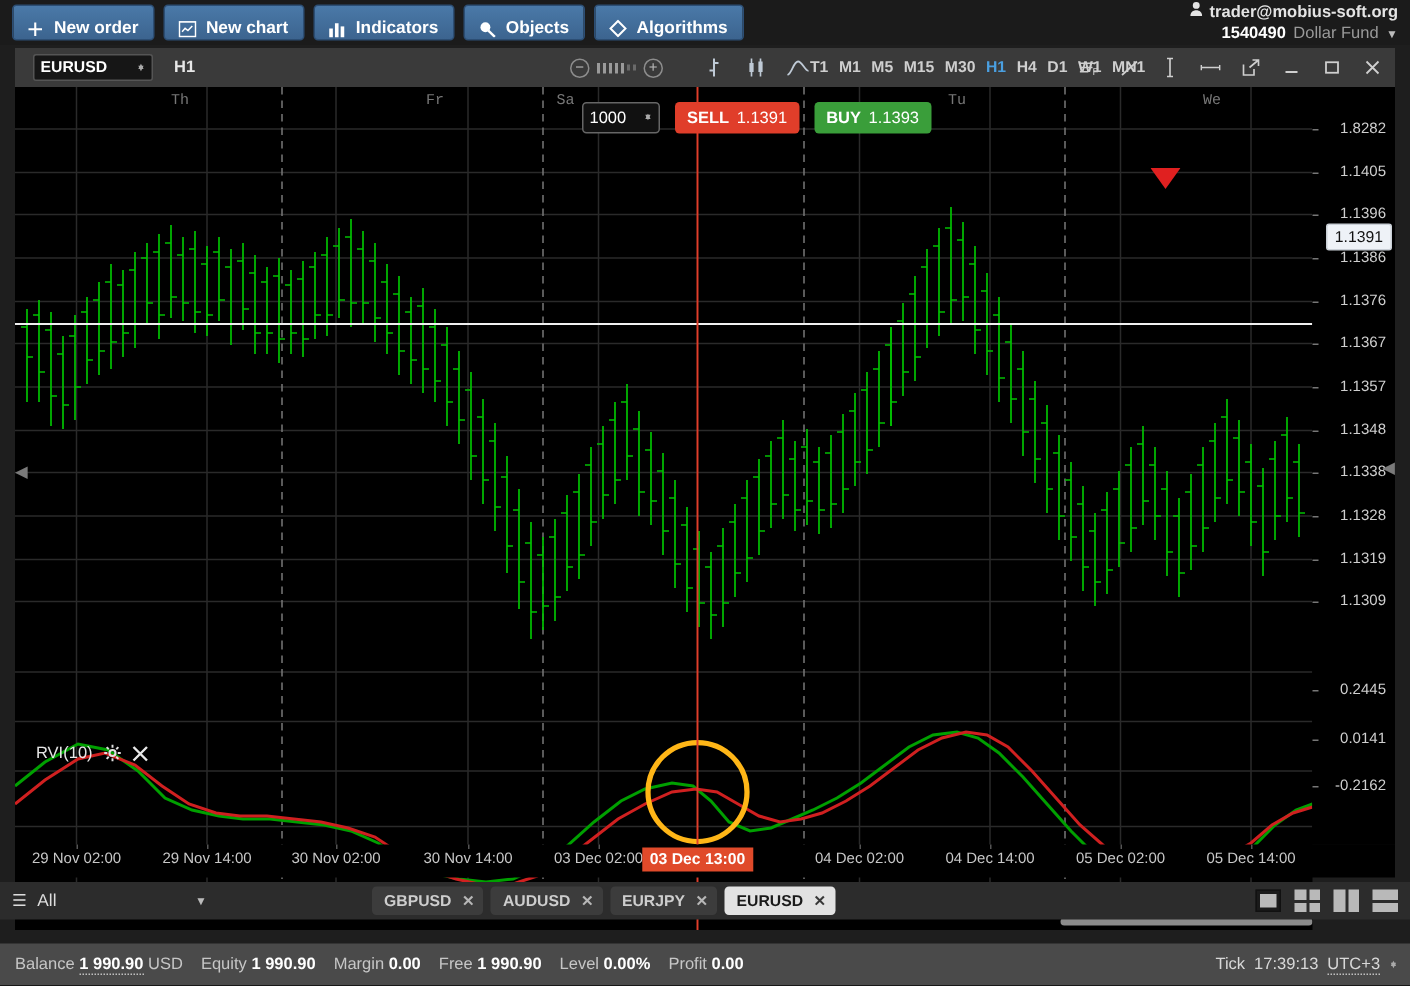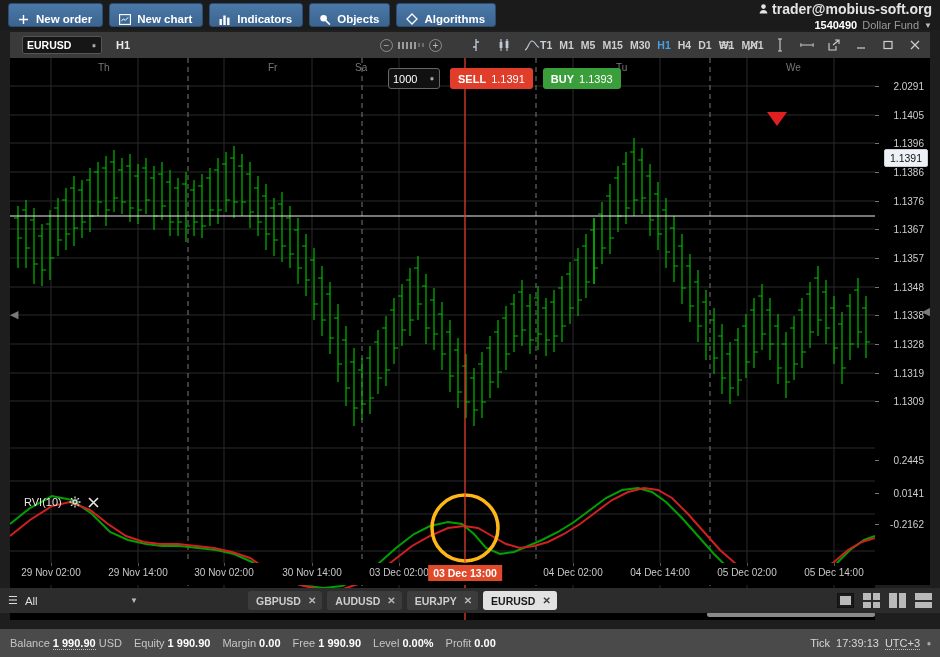--- a/index.html
+++ b/index.html
@@ -29,21 +29,21 @@
   }
   .tb-btn:first-child { margin-left: 8px; }
   .tb-ico { display: inline-flex; align-items: center; justify-content: center; width: 13px; height: 13px; }
   .tb-ico svg { display: block; }
 
   .acct {
     position: absolute; right: 8px; top: 1px;
     text-align: right; color: #d8d8d8;
   }
   .acct-line1 {
-    font-size: 14px; color: #e4e4e4; font-weight: bold;
+    font-size: 11px; color: #e4e4e4; font-weight: bold;
     display: flex; align-items: center; justify-content: flex-end; gap: 4px;
   }
   .acct-line2 {
     font-size: 11px; margin-top: 2px;
     display: flex; align-items: center; justify-content: flex-end; gap: 5px;
   }
   .acct-num { color: #fff; font-weight: bold; }
   .acct-name { color: #9a9a9a; }
   .acct-caret { color: #bbb; font-size: 8px; }
 
@@ -81,21 +81,21 @@
 
   .rtools { position: absolute; right: 8px; display: flex; align-items: center; gap: 13px; }
   .wbtn { color: #cfcfcf; font-size: 12px; cursor: pointer; display: flex; align-items: center; justify-content: center; width: 14px; height: 14px; }
 
   
   .chartwrap { position: absolute; top: 58px; left: 10px; width: 920px; height: 505px; background: #000; }
   .pricepane { position: absolute; top: 0; left: 0; width: 865px; height: 370px; background: #000; overflow: hidden; }
   .indpane { position: absolute; top: 370px; left: 0; width: 865px; height: 192px; background: #000; overflow: hidden; }
   .axis { position: absolute; top: 0; right: 0; width: 55px; height: 505px; background: #000; }
 
-  .daystrip { position: absolute; top: 0; left: 0; width: 865px; height: 22px; }
+  .daystrip { position: absolute; top: 0; left: 16px; width: 865px; height: 22px; font-family: Liberation Mono, monospace; }
   .daylbl { position: absolute; top: 4px; color: #777; font-size: 10px; }
 
   svg.full { position: absolute; top: 0; left: 0; }
 
   .axlbl { position: absolute; right: 6px; color: #cfcfcf; font-size: 10px; transform: translateY(-50%); white-space: nowrap; }
   .axtick { position: absolute; left: 0; width: 4px; height: 1px; background: #777; }
   .curprice {
     position: absolute; right: 2px; transform: translateY(-50%);
     background: #eef2f7; color: #111; font-size: 10.5px;
     padding: 2px 5px; border-radius: 2px; white-space: nowrap;
@@ -576,21 +576,21 @@
       <span class="axtick" style="top:85px"></span>
       <span class="axtick" style="top:114px"></span>
       <span class="axtick" style="top:143px"></span>
       <span class="axtick" style="top:171px"></span>
       <span class="axtick" style="top:200px"></span>
       <span class="axtick" style="top:229px"></span>
       <span class="axtick" style="top:257px"></span>
       <span class="axtick" style="top:286px"></span>
       <span class="axtick" style="top:315px"></span>
       <span class="axtick" style="top:343px"></span>
-      <span class="axlbl" style="top:28px">2.0291</span>
+      <span class="axlbl" style="top:28px">1.8282</span>
       <span class="axlbl" style="top:57px">1.1405</span>
       <span class="axlbl" style="top:85px">1.1396</span>
       <span class="axlbl" style="top:114px">1.1386</span>
       <span class="axlbl" style="top:143px">1.1376</span>
       <span class="axlbl" style="top:171px">1.1367</span>
       <span class="axlbl" style="top:200px">1.1357</span>
       <span class="axlbl" style="top:229px">1.1348</span>
       <span class="axlbl" style="top:257px">1.1338</span>
       <span class="axlbl" style="top:286px">1.1328</span>
       <span class="axlbl" style="top:315px">1.1319</span>

